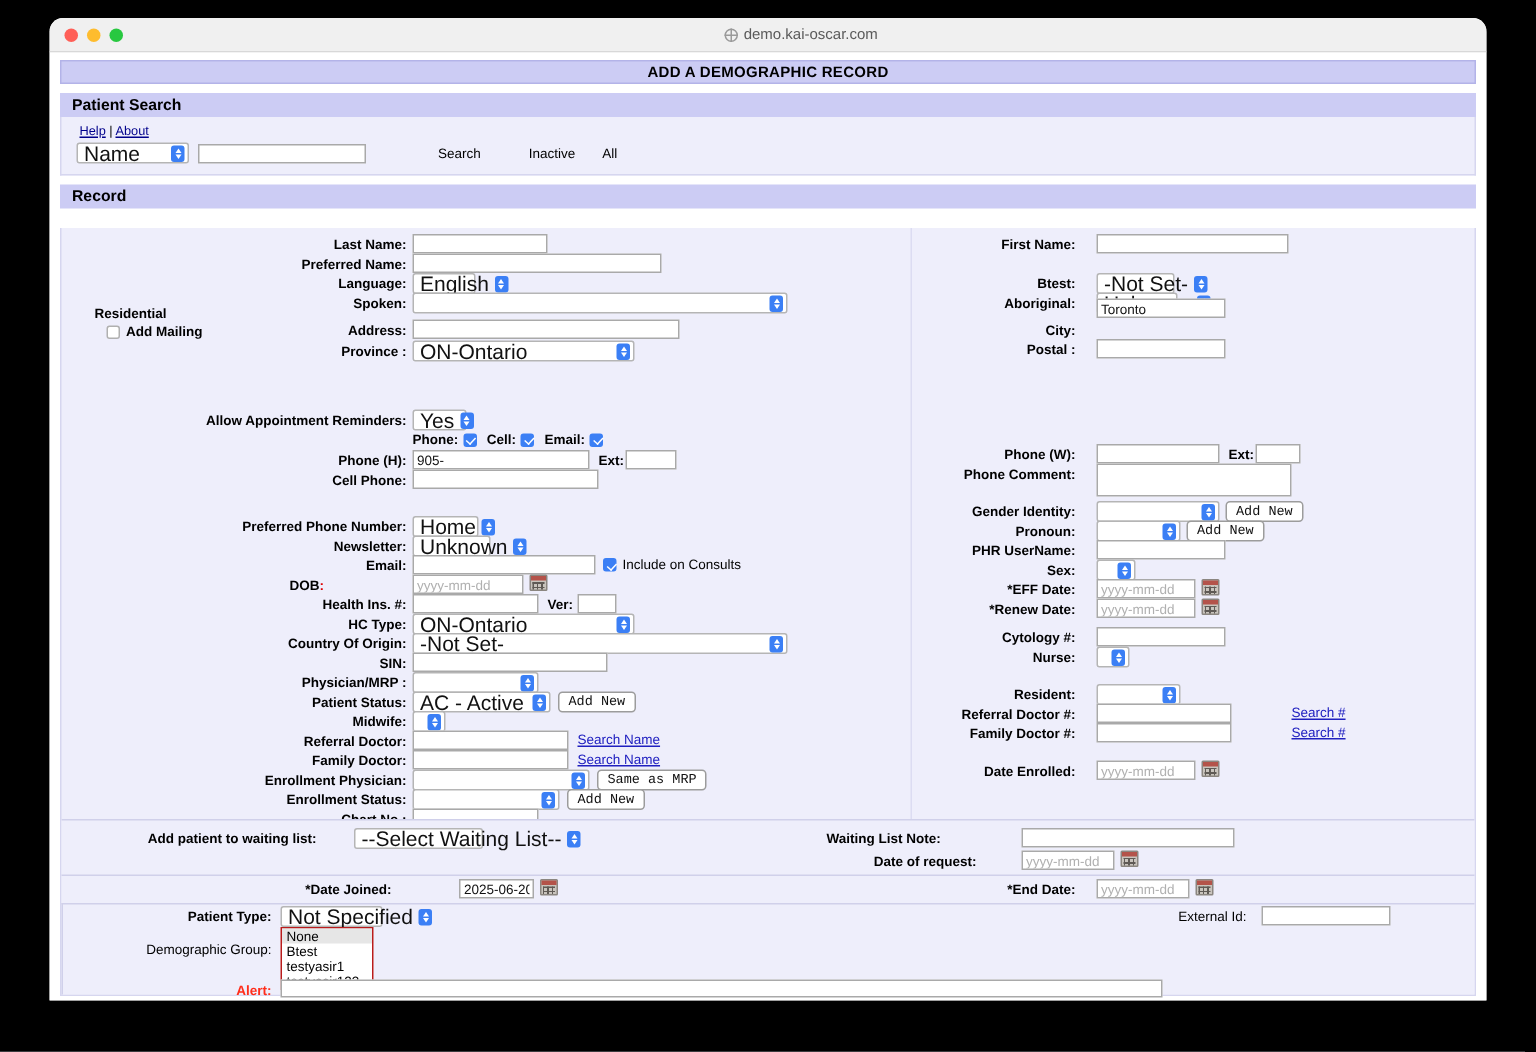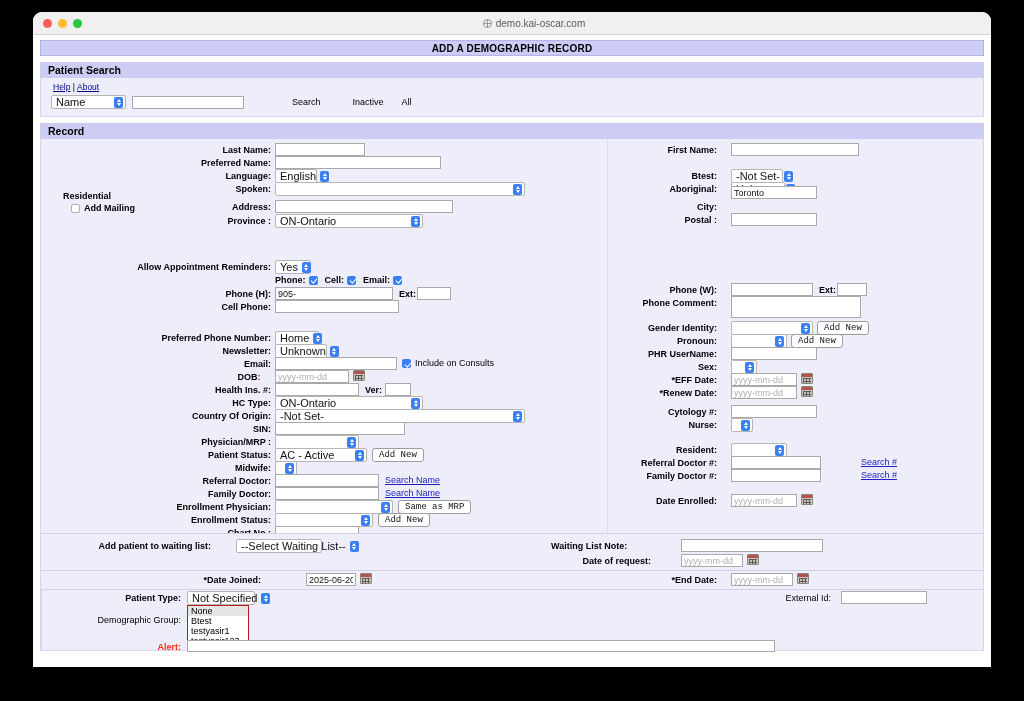--- a/index.html
+++ b/index.html
@@ -86,21 +86,21 @@
     font-size: 8.5px;
   }
   .searchbar-links a { color: #00008b; text-decoration: underline; }
   .searchbar-row {
     display: flex; align-items: center;
     padding: 1px 0 7px 10px;
     gap: 0;
     font-size: 9px;
   }
   .record-body {
-    margin: 0 7px;
+    margin: 13px 7px;
     background: #eeeefb;
     border: 1px solid #d6d6ef;
     border-top: none;
     position: relative;
     height: 512px;
   }
 
   .lbl {
     font-size: 9px; font-weight: bold; color: #000;
     text-align: right; white-space: nowrap;
@@ -120,21 +120,21 @@
   input.t::placeholder { color: #b0b0b0; }
   textarea.t {
     border: 1px solid #a9a9a9; background: #fff;
     font-size: 9px; font-family: "Liberation Sans", sans-serif;
     resize: none;
   }
   .sel {
     height: 14px; background: #fff;
     border: 1px solid #b5b5b5; border-radius: 2px;
     display: inline-flex; align-items: center;
-    font-size: 11px; color: #111;
+    font-size: 14px; color: #111;
     padding: 0 2px 0 4px;
     position: relative;
   }
   .sel .txt { white-space: nowrap; flex: 1; }
   .sel .arrow {
     width: 9px; height: 11px; margin-left: 4px;
     background: #3b7ff5; border-radius: 2px;
     display: flex; flex-direction: column;
     align-items: center; justify-content: center;
     flex: 0 0 auto;
@@ -353,21 +353,21 @@
           </span>
       </div>
 
       <div class="row" style="top:220px;left:150px;width:80px;justify-content:flex-end">
         <span class="lbl">Email:</span>
       </div>
       <input class="t" style="position: absolute; top: 218px; left: 234px; width: 122px;" value="">
       <span class="cb" style="position:absolute;top:220px;left:361px"></span>
       <span class="inline-txt" style="position:absolute;top:219px;left:374px">Include on Consults</span>
 
-      <div class="row" style="top:233px;left:168px;width:80px;justify-content:center">
+      <div class="row" style="top:233px;left:152px;width:80px;justify-content:flex-start">
         <span class="lbl req" style="color:#000">DOB</span>
       </div>
       <input class="t" style="position: absolute; top: 231px; left: 234px; width: 74px;" placeholder="yyyy-mm-dd">
       <span class="cal" style="position:absolute;top:231px;left:312px"></span>
 
       <div class="row" style="top:246px;left:140px;width:90px;justify-content:flex-end">
         <span class="lbl">Health Ins. #:</span>
       </div>
       <input class="t" style="position: absolute; top: 244px; left: 234px; width: 84px;" value="">
       <span class="lbl" style="position:absolute;top:246px;left:324px">Ver:</span>

